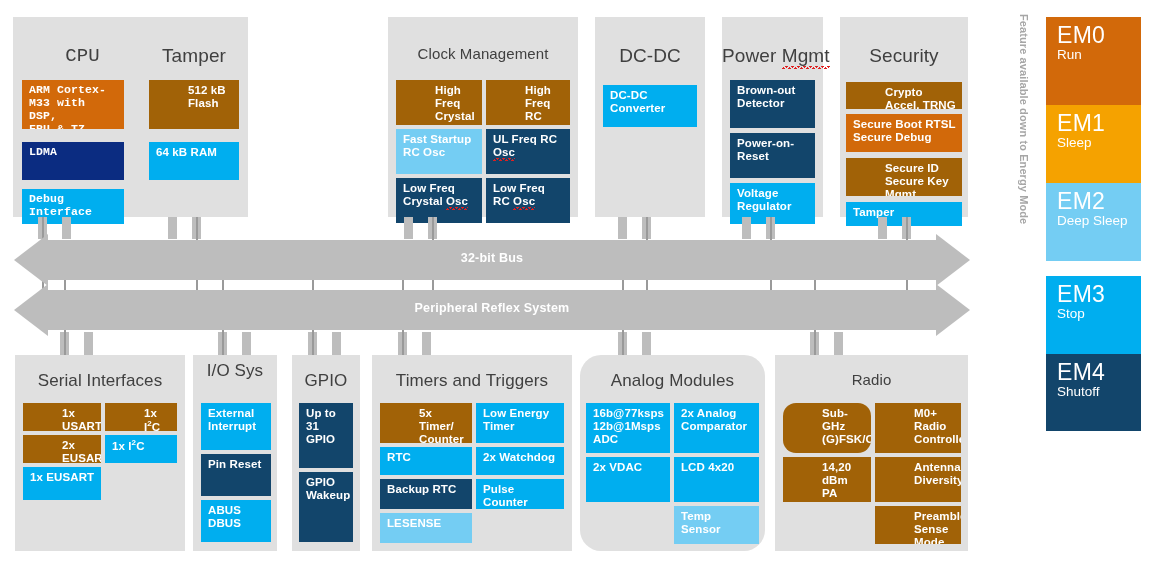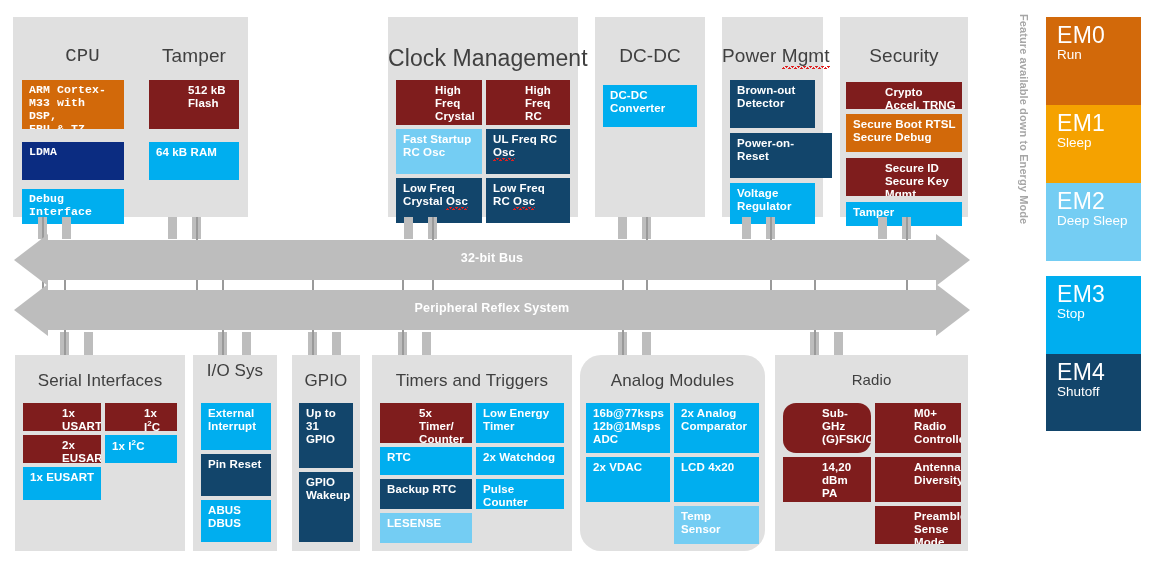--- a/index.html
+++ b/index.html
@@ -8,21 +8,21 @@
   #stage{position:absolute;left:0;top:0;width:1160px;height:572px;}
 
   
   .panel{position:absolute;background:#e0e0e0;box-sizing:border-box;}
   .panel-title{position:absolute;left:0;right:0;text-align:center;
       color:#404040;font-weight:400;letter-spacing:.1px;
       white-space:nowrap;}
   .cell{position:absolute;box-sizing:border-box;color:#ffffff;
       padding:4px 6px 3px 7px;line-height:1.12;font-size:11.5px;
       font-weight:600;letter-spacing:.1px;overflow:hidden;}
-  .c-orange{background:#7f1d1d;padding-left:39px;}
+  .c-orange{background:#a16207;padding-left:39px;}
   .c-dkorange{background:#d2690a;}
   .c-navy{background:#12456b;}
   .c-darkblue{background:#0b2c81;}
   .c-cyan{background:#00aeef;}
   .c-ltcyan{background:#74cdf3;}
 
   
   .sq{position:relative;display:inline-block;}
   .sq::after{content:"";position:absolute;left:0;right:0;bottom:-2px;height:3px;
     background-image:
@@ -81,21 +81,21 @@
     <div class="panel-title" style="top:28px;font-size:19px;">Tamper</div>
     <div class="cell c-orange" style="left:9px;top:63px;width:90px;height:49px;">
       <span>512 kB Flash</span>
     </div>
     <div class="cell c-cyan" style="left:9px;top:125px;width:90px;height:38px;">
       <span>64 kB RAM</span>
     </div>
   </div>
 
   <div class="panel" style="left:388px;top:17px;width:190px;height:200px;">
-    <div class="panel-title" style="top:28px;font-size:23px;">Clock Management</div>
+    <div class="panel-title" style="top:28px;font-size:15px;">Clock Management</div>
     <div class="cell c-orange" style="left:8px;top:63px;width:86px;height:45px;">
       <span>High Freq</span><br>
       <span>Crystal </span><span class="sq">Osc</span>
     </div>
     <div class="cell c-orange" style="left:98px;top:63px;width:84px;height:45px;">
       <span>High Freq</span><br>
       <span>RC </span><span class="sq">Osc</span>
     </div>
     <div class="cell c-ltcyan" style="left:8px;top:112px;width:86px;height:45px;">
       <span>Fast Startup</span><br>
@@ -122,21 +122,21 @@
       <span>Converter</span>
     </div>
   </div>
 
   <div class="panel" style="left:722px;top:17px;width:101px;height:200px;">
     <div class="panel-title" style="top:28px;font-size:19px;"><span>Power </span><span class="sq">Mgmt</span></div>
     <div class="cell c-navy" style="left:8px;top:63px;width:85px;height:48px;">
       <span>Brown-out</span><br>
       <span>Detector</span>
     </div>
-    <div class="cell c-navy" style="left:8px;top:116px;width:102px;height:45px;">
+    <div class="cell c-navy" style="left:8px;top:116px;width:85px;height:45px;">
       <span>Power-on-</span><br>
       <span>Reset</span>
     </div>
     <div class="cell c-cyan" style="left:8px;top:166px;width:85px;height:41px;">
       <span>Voltage</span><br>
       <span>Regulator</span>
     </div>
   </div>
 
   <div class="panel" style="left:840px;top:17px;width:128px;height:200px;">

